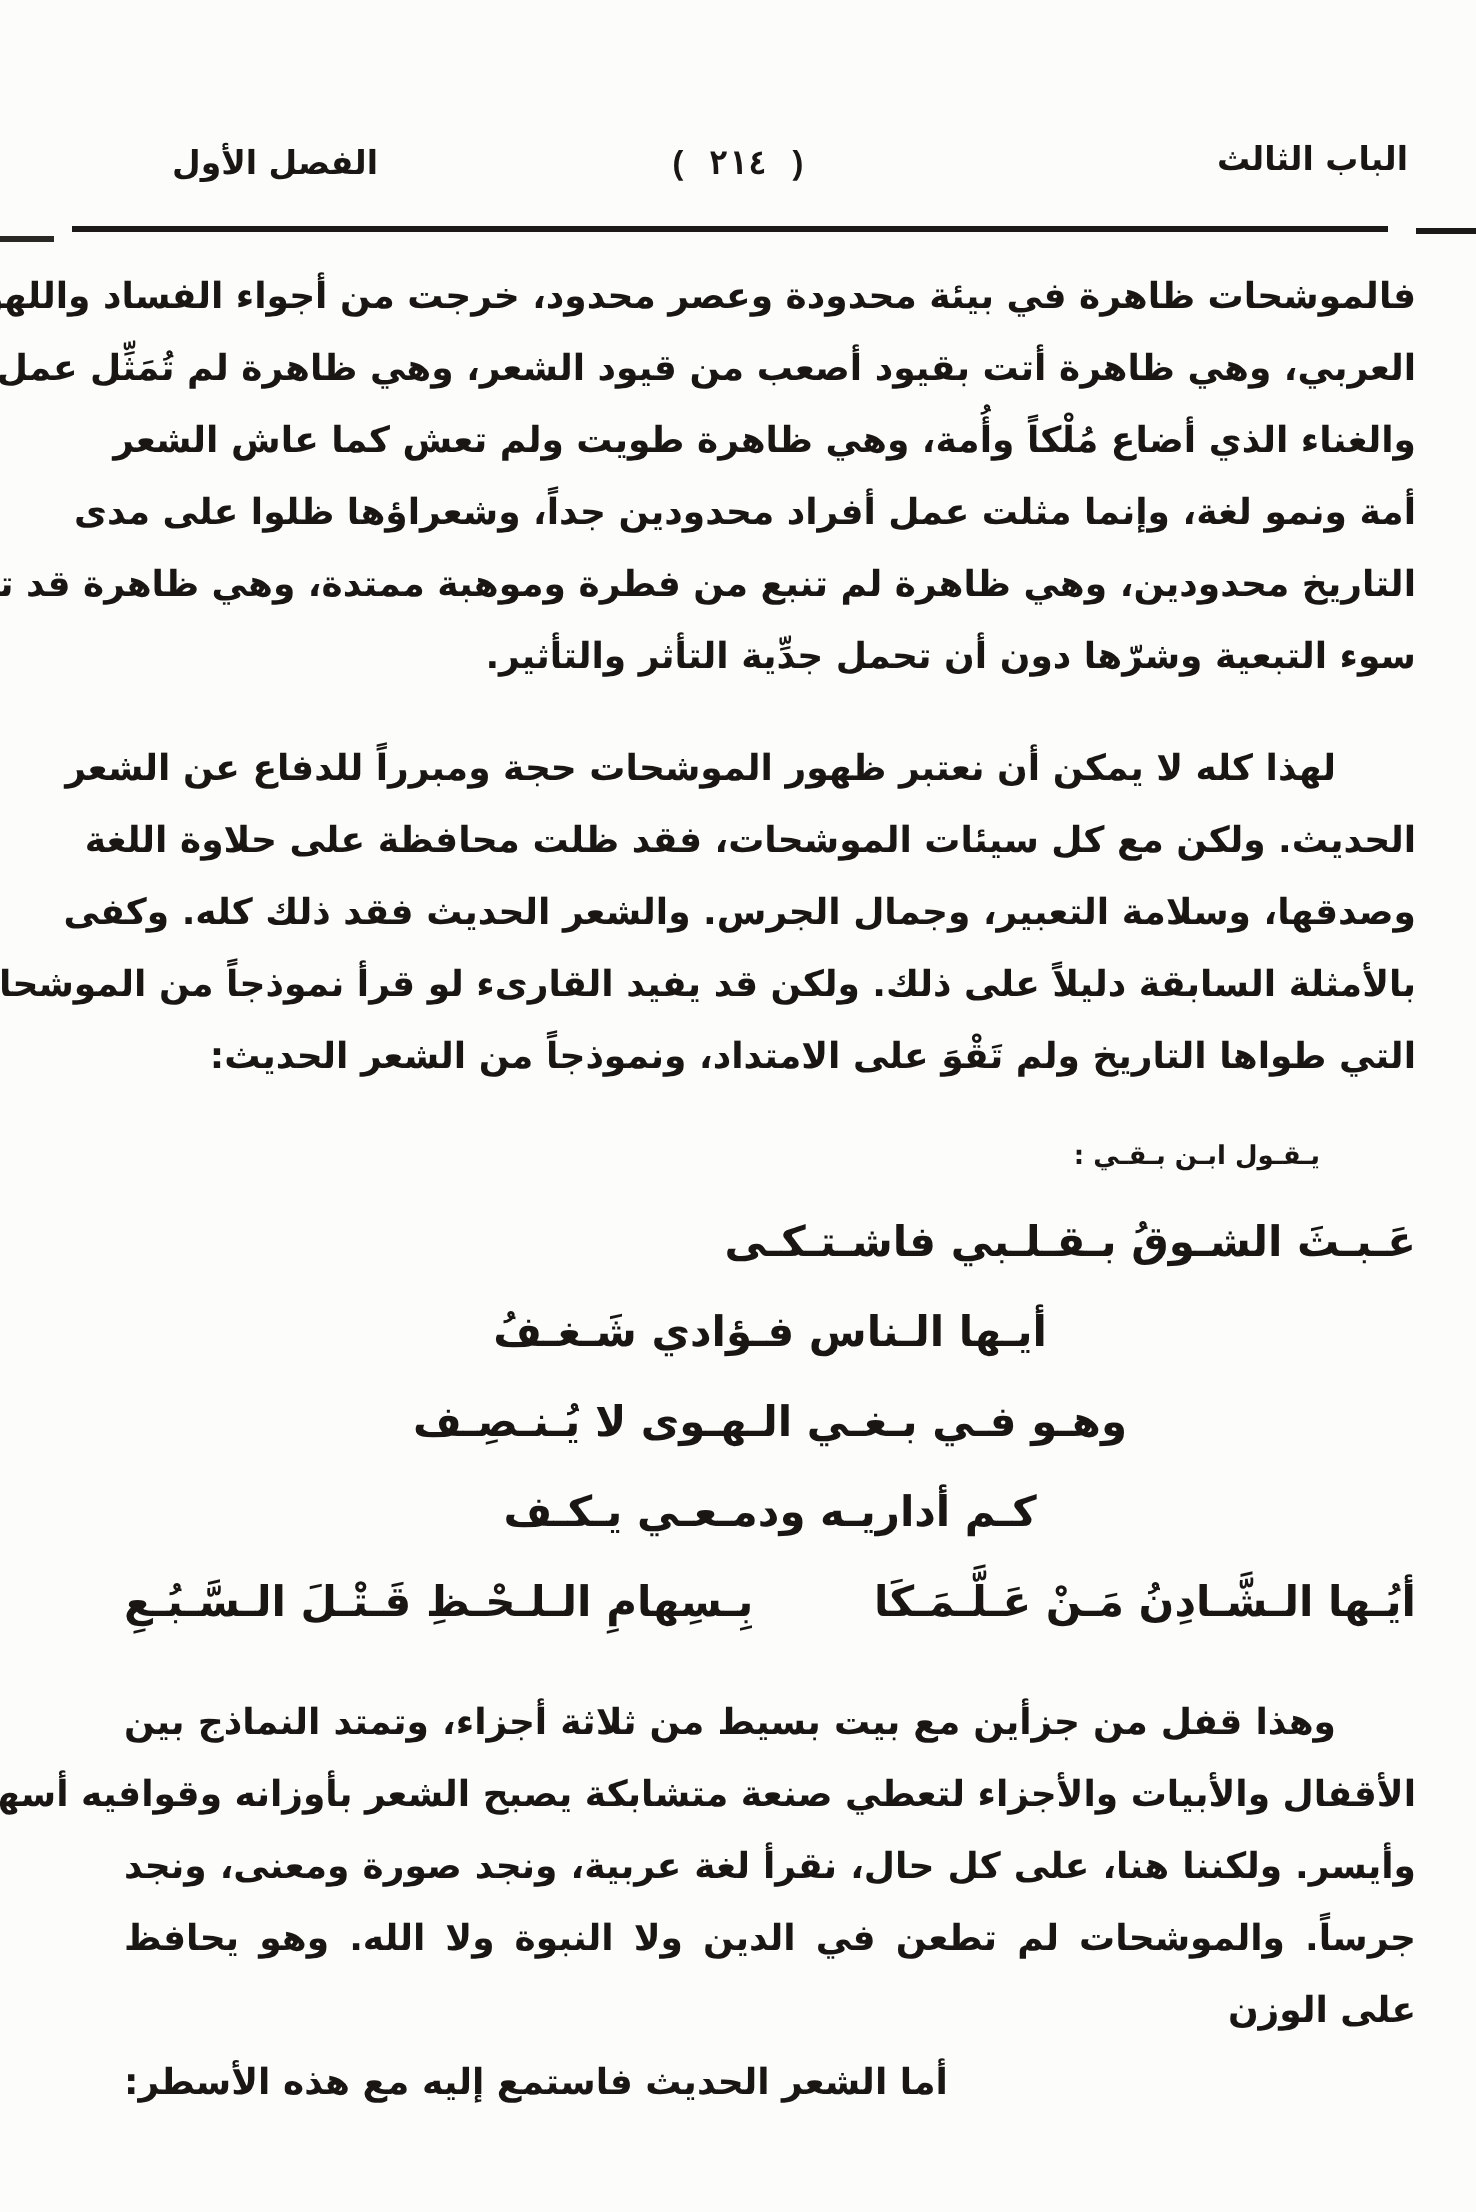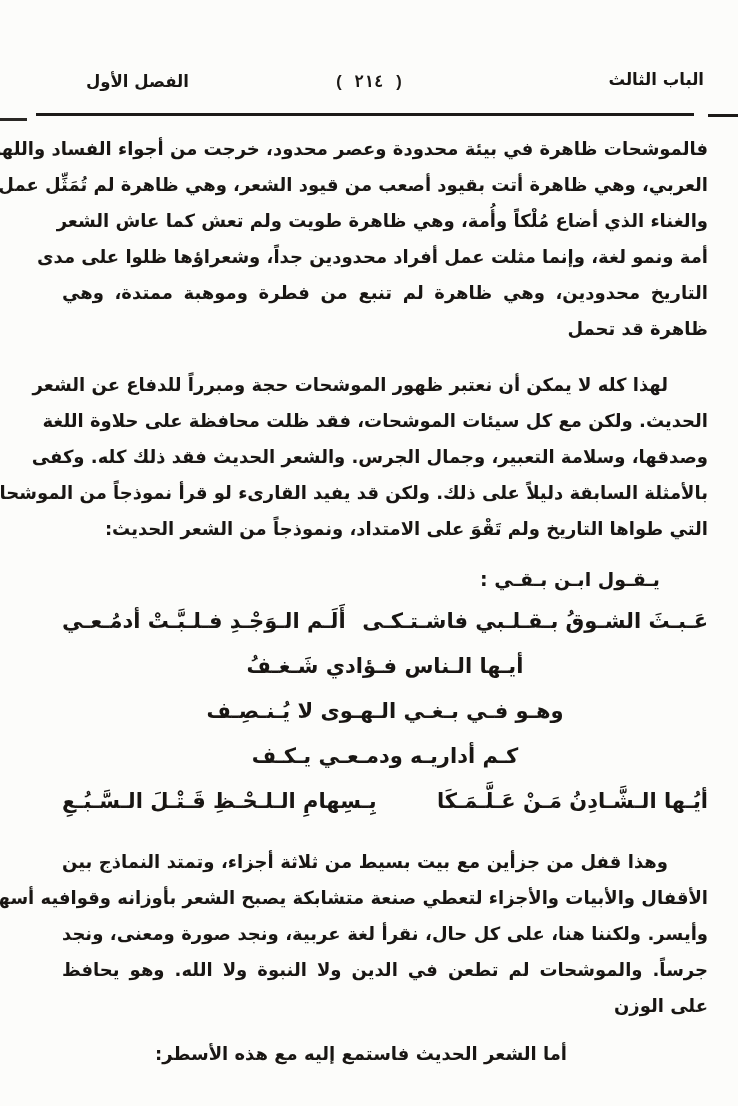--- a/index.html
+++ b/index.html
@@ -38,36 +38,36 @@
     text-align-last: justify;
     text-justify: inter-word;
     white-space: nowrap;
   }
   .para .jline:last-of-type { text-align-last: right; white-space: normal; }
   .para.indented .jline:first-of-type { padding-right: 40px; }
   .para + .para { margin-top: 20px; }
 
   .speaker {
     margin-top: 14px;
-    font-size: 19px; line-height: 36px;
+    font-size: 13px; line-height: 36px;
     padding-right: 48px;
   }
 
   
   .poem { margin-top: 2px; font-size: 21px; }
   .bayt {
     display: flex; justify-content: space-between;
     line-height: 45px;
   }
   .verse-center { text-align: center; line-height: 45px; }
 
   .closing {
-    margin-top: 12px;
+    margin-top: 0;
     font-size: 18px; line-height: 36px;
-    text-align: center; padding-right: 48px;
+    text-align: left; padding-right: 48px;
   }
 </style>
 </head>
 <body>
 
 <div class="page">
 
   <div class="header">
     <span class="h-chapter">الباب الثالث</span>
     <span class="h-pagenum">( ٢١٤ )</span>
@@ -79,37 +79,37 @@
 
   <div class="content">
 
     <div class="para">
 
     <div class="jline">فالموشحات ظاهرة في بيئة محدودة وعصر محدود، خرجت من أجواء الفساد واللهو</div>
         <div class="jline">العربي، وهي ظاهرة أتت بقيود أصعب من قيود الشعر، وهي ظاهرة لم تُمَثِّل عمل</div>
         <div class="jline">والغناء الذي أضاع مُلْكاً وأُمة، وهي ظاهرة طويت ولم تعش كما عاش الشعر</div>
         <div class="jline">أمة ونمو لغة، وإنما مثلت عمل أفراد محدودين جداً، وشعراؤها ظلوا على مدى</div>
         <div class="jline">التاريخ محدودين، وهي ظاهرة لم تنبع من فطرة وموهبة ممتدة، وهي ظاهرة قد تحمل</div>
+        <div class="jline">سوء التبعية وشرّها دون أن تحمل جدِّية التأثر والتأثير.</div>
       </div>
 
     <div class="para indented">
 
     <div class="jline">لهذا كله لا يمكن أن نعتبر ظهور الموشحات حجة ومبرراً للدفاع عن الشعر</div>
         <div class="jline">الحديث. ولكن مع كل سيئات الموشحات، فقد ظلت محافظة على حلاوة اللغة</div>
         <div class="jline">وصدقها، وسلامة التعبير، وجمال الجرس. والشعر الحديث فقد ذلك كله. وكفى</div>
         <div class="jline">بالأمثلة السابقة دليلاً على ذلك. ولكن قد يفيد القارىء لو قرأ نموذجاً من الموشحات</div>
         <div class="jline">التي طواها التاريخ ولم تَقْوَ على الامتداد، ونموذجاً من الشعر الحديث:</div>
       </div>
 
     <div class="speaker">يـقـول ابـن بـقـي :</div>
 
     <div class="poem">
       <div class="bayt">
         <span>عَـبـثَ الشـوقُ بـقـلـبي فاشـتـكـى</span>
-        <span>أَلَـم الـوَجْـدِ فـلـبَّـتْ أدمُـعـي</span>
       </div>
       <div>
 
       <div class="verse-center">أيـها الـناس فـؤادي شَـغـفُ</div>
           <div class="verse-center">وهـو فـي بـغـي الـهـوى لا يُـنـصِـف</div>
           <div class="verse-center">كـم أداريـه ودمـعـي يـكـف</div>
         </div>
       <div class="bayt">
         <span>أيُـها الـشَّـادِنُ مَـنْ عَـلَّـمَـكَا</span>
         <span>بِـسِهامِ الـلـحْـظِ قَـتْـلَ الـسَّـبُـعِ</span>

